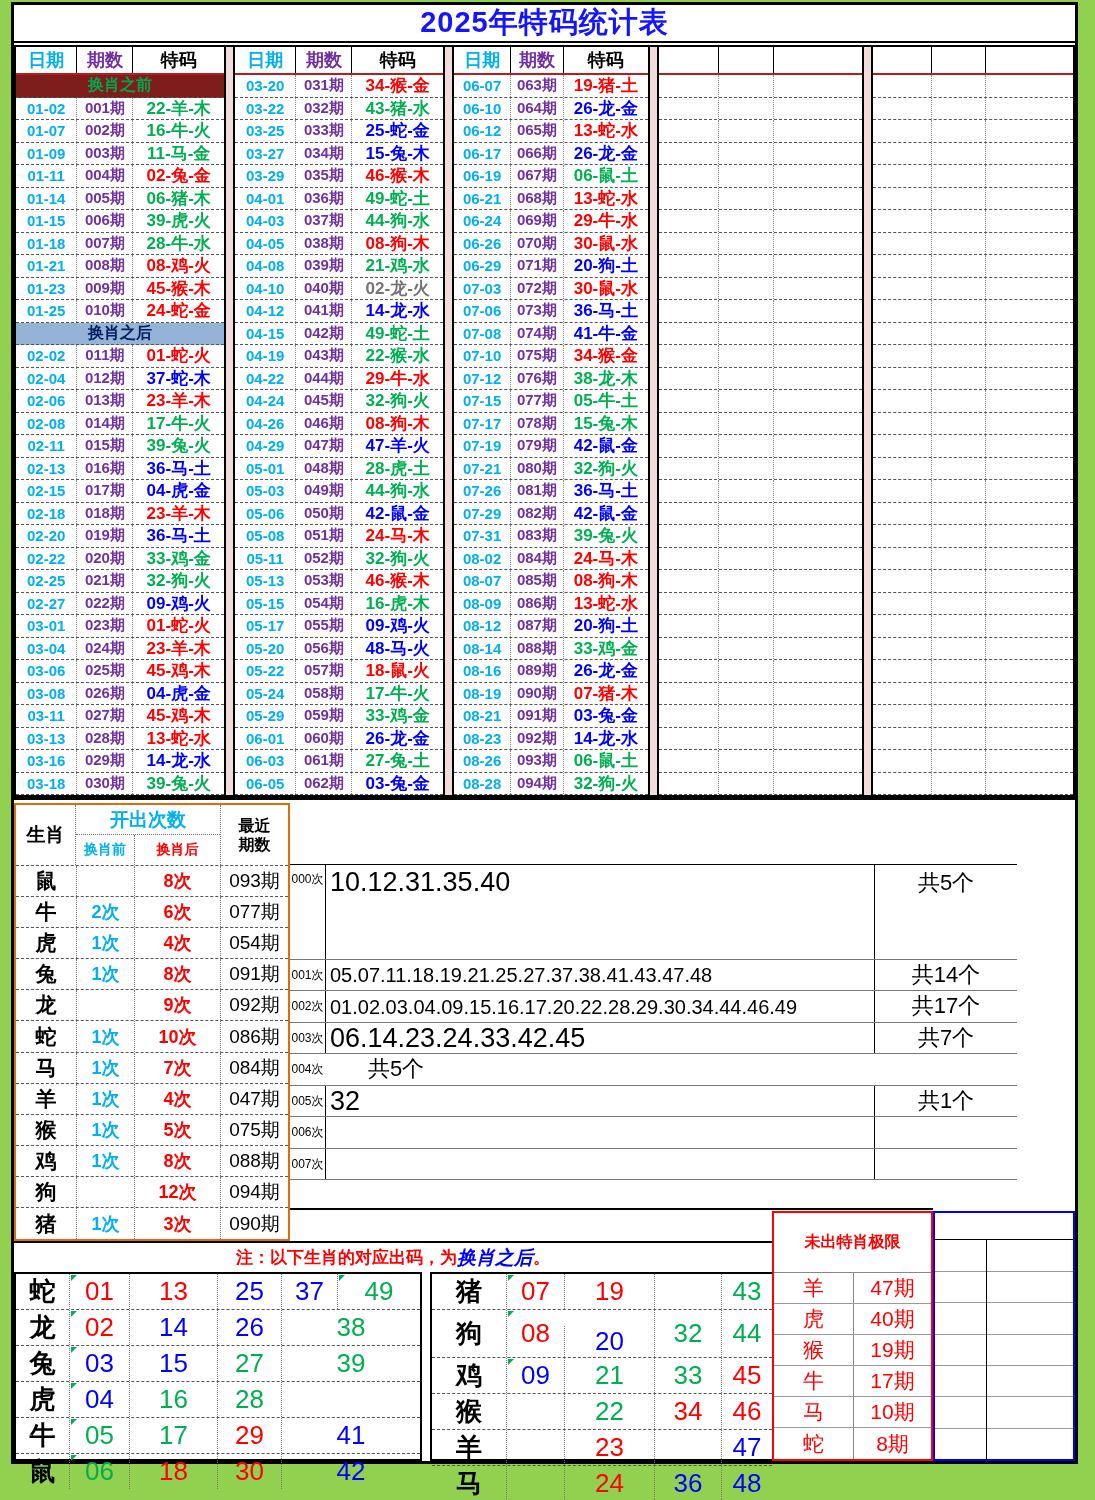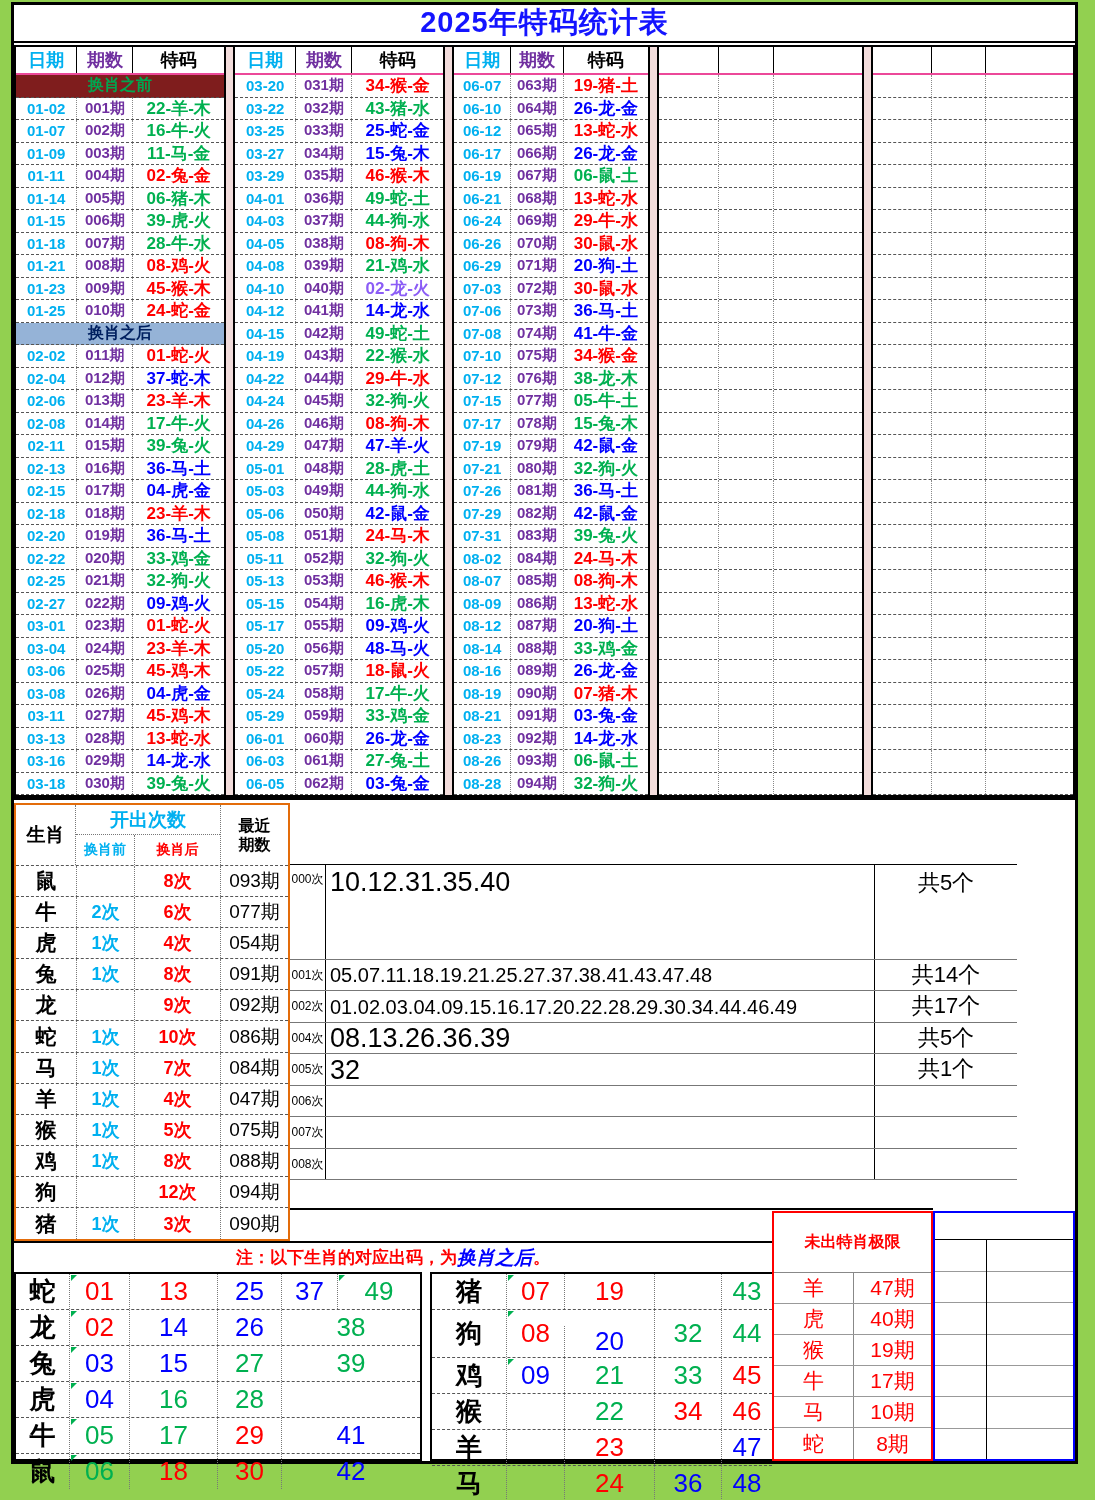--- a/index.html
+++ b/index.html
@@ -22,21 +22,21 @@
     display:flex; align-items:center; justify-content:center;
     color:#1414FF; font-size:29px; font-weight:bold; letter-spacing:1px;
   }
   
   #top-region { position:absolute; left:0; top:40px; width:1061px; height:755px; border-bottom:3px solid #000; }
   .tgroup {
     position:absolute; top:0; height:752px; background:#fff;
     border:2px solid #000; display:flex; flex-direction:column; overflow:hidden;
   }
   .pstrip { position:absolute; top:0; height:752px; background:#F2DCDB; border-top:2px solid #000; border-bottom:2px solid #000; }
-  .thead { height:28px; display:flex; border-bottom:2px solid #ec4899; flex:none; }
+  .thead { height:28px; display:flex; border-bottom:2px solid #b91c1c; flex:none; }
   .th { display:flex; align-items:center; justify-content:center; font-size:18px; font-weight:bold; }
   .th + .th { border-left:1px solid #000; }
   .hdate { color:#00B0F0; } .hper { color:#7030A0; } .hcode { color:#000; }
   .cdate { width:29%; } .cper { width:27%; } .ccode { width:44%; }
   .trow { height:22.5px; flex:none; display:flex; border-bottom:1px dashed #555; }
   .td { display:flex; align-items:center; justify-content:center; overflow:hidden; }
   .td.cdate { color:#00B0F0; font-size:15px; font-weight:600; }
   .td.cper  { color:#7030A0; font-size:15px; font-weight:600; }
   .td.ccode { font-size:17px; font-weight:bold; }
   .td + .td { border-left:1px dotted #888; }
@@ -385,21 +385,21 @@
         
           <div class="trow">
             <div class="td cdate">04-08</div>
             <div class="td cper">039期</div>
             <div class="td ccode" style="color: rgb(0, 176, 80);">21-鸡-水</div>
           </div>
         
           <div class="trow">
             <div class="td cdate">04-10</div>
             <div class="td cper">040期</div>
-            <div class="td ccode" style="color: #8b5cf6;">02-龙-火</div>
+            <div class="td ccode" style="color: #737373;">02-龙-火</div>
           </div>
         
           <div class="trow">
             <div class="td cdate">04-12</div>
             <div class="td cper">041期</div>
             <div class="td ccode" style="color: rgb(0, 0, 255);">14-龙-水</div>
           </div>
         
           <div class="trow">
             <div class="td cdate">04-15</div>
@@ -1253,44 +1253,43 @@
       <div class="flabel" style="padding-top:7px">001次</div>
       <div class="fnums small">05.07.11.18.19.21.25.27.37.38.41.43.47.48</div>
       <div class="ftotal" style="align-items:center;padding-top:0">共14个</div>
     </div>
     <div class="frow">
       <div class="flabel" style="padding-top:7px">002次</div>
       <div class="fnums small">01.02.03.04.09.15.16.17.20.22.28.29.30.34.44.46.49</div>
       <div class="ftotal" style="align-items:center;padding-top:0">共17个</div>
     </div>
     <div class="frow">
+      <div class="flabel" style="padding-top:7px">003次</div>
+      <div class="fnums big">06.14.23.24.33.42.45</div>
+      <div class="ftotal" style="align-items:center;padding-top:0">共7个</div>
+    </div>
+    <div class="frow">
       <div class="flabel" style="padding-top:7px">004次</div>
-      <div class="fnums big">08.13.26.36.39</div>
       <div class="ftotal" style="align-items:center;padding-top:0">共5个</div>
     </div>
     <div class="frow">
       <div class="flabel" style="padding-top:7px">005次</div>
       <div class="fnums big">32</div>
       <div class="ftotal" style="align-items:center;padding-top:0">共1个</div>
     </div>
     <div class="frow">
       <div class="flabel" style="padding-top:7px">006次</div>
       <div class="fnums"></div>
       <div class="ftotal"></div>
     </div>
     <div class="frow">
       <div class="flabel" style="padding-top:7px">007次</div>
       <div class="fnums"></div>
       <div class="ftotal"></div>
     </div>
-    <div class="frow">
-      <div class="flabel" style="padding-top:7px">008次</div>
-      <div class="fnums"></div>
-      <div class="ftotal"></div>
-    </div>
     <div class="fband"></div>
   </div>
 
   <div id="note">
     <span class="note-red">注：以下生肖的对应出码，为</span>
       <span class="note-blue">换肖之后</span>
       <span class="note-red">。</span>
   </div>
 
   <div class="zgrid repeat" id="gridA">

